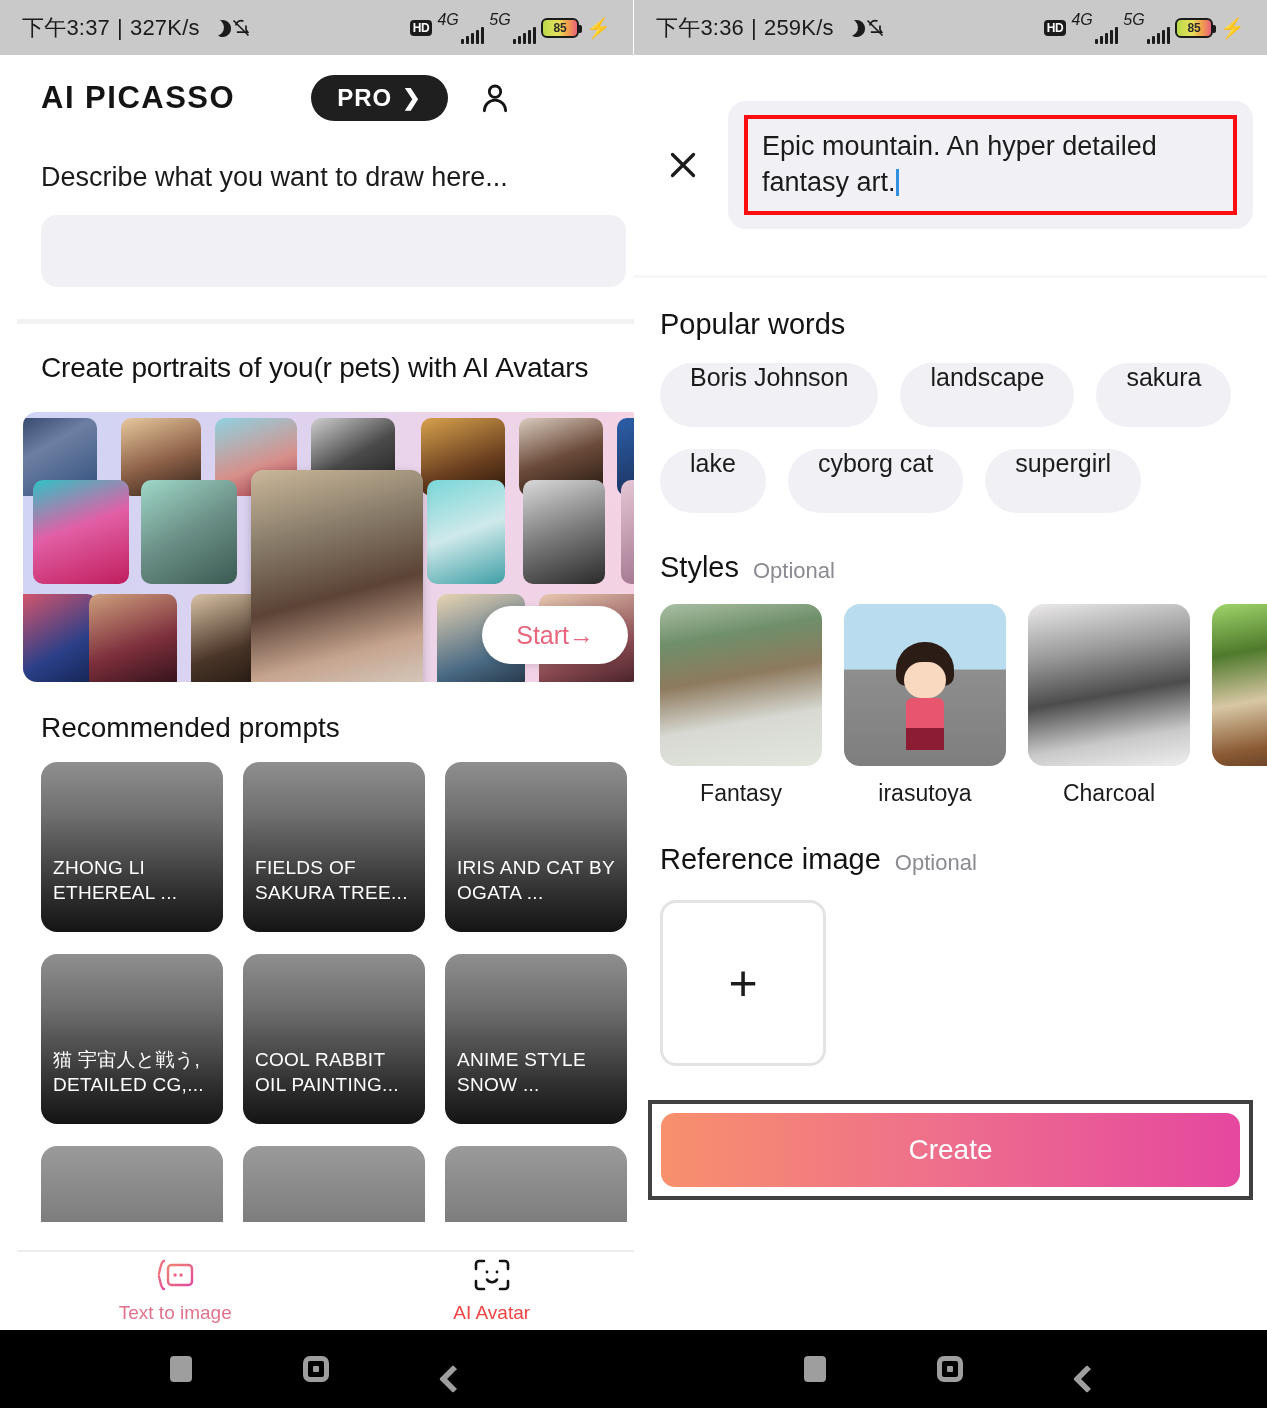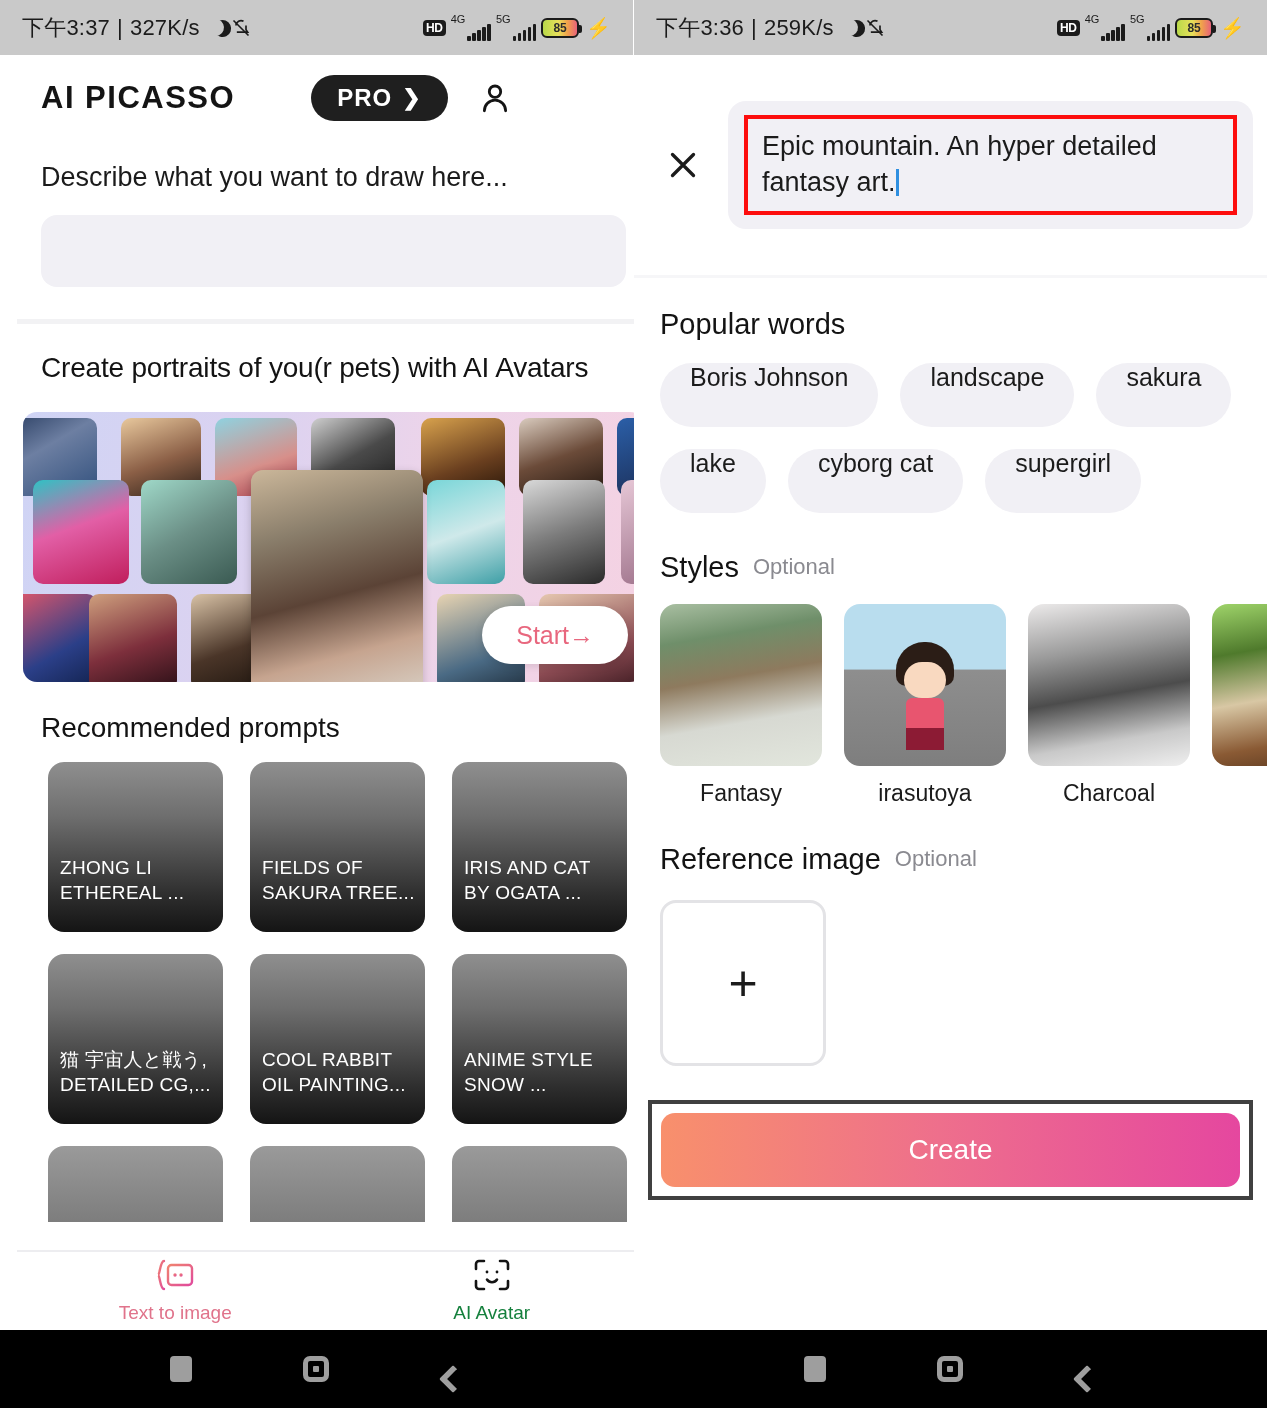--- a/index.html
+++ b/index.html
@@ -27,21 +27,21 @@
   .bell-off svg { width: 20px; height: 20px; display:block; }
   .hd-badge {
     background: #1b1b1b; color: #fff; font-size: 12px; font-weight: bold;
     border-radius: 4px; padding: 2px 3px; line-height: 1; letter-spacing: -.3px;
   }
   .sig { display:flex; align-items:flex-end; gap:1.5px; height:18px; }
   .sig i { display:block; width:3.5px; background:#1b1b1b; border-radius:1px; }
   .sig i:nth-child(1){height:5px;} .sig i:nth-child(2){height:8px;}
   .sig i:nth-child(3){height:11px;} .sig i:nth-child(4){height:14px;} .sig i:nth-child(5){height:17px;}
   .net-grp { display:flex; align-items:flex-end; gap:2px; }
-  .net-lbl { font-size:11px; color:#1b1b1b; line-height:1; margin-bottom:16px; }
+  .net-lbl { font-size:16px; color:#1b1b1b; line-height:1; margin-bottom:16px;font-style:italic; }
   .batt {
     position: relative; width: 38px; height: 20px; border: 2px solid #1b1b1b;
     border-radius: 6px; display:flex; align-items:center; justify-content:center;
     background: linear-gradient(90deg,#b9d94a 0%,#e8e05a 45%,#f0a24b 72%,#e8637a 100%);
   }
   .batt span { font-size: 12px; font-weight: bold; color: #2d2d2d; }
   .batt:after { content:''; position:absolute; right:-5px; top:5px; width:3px; height:8px; background:#1b1b1b; border-radius:0 2px 2px 0;}
   .bolt { font-size: 20px; color: #1b1b1b; margin-left: 2px; }
 
   
@@ -73,50 +73,49 @@
     position:absolute; right: 16px; bottom: 18px; background:#fff; border-radius: 36px;
     height: 58px; padding: 0 34px; display:flex; align-items:center; justify-content:center;
     color:#e8677e; font-size: 25px; box-shadow: 0 2px 8px rgba(0,0,0,.12);
   }
   .rec-title { font-size: 28px; color:#131313; padding: 30px 24px 0; }
   .cards-grid { padding: 18px 24px 0; display: grid; grid-template-columns: repeat(3, 182px); gap: 22px 20px; }
   .pcard {
     height: 170px; border-radius: 16px; position: relative;
     background: linear-gradient(180deg,#8f8f8f 0%, #6e6e6e 32%, #2e2e2e 78%, #141414 100%);
     overflow:hidden;
-    margin-left:7px;
   }
   .pcard-label {
     position:absolute; left: 12px; right: 10px; bottom: 26px; color:#fff;
     font-size: 19px; line-height: 1.35; letter-spacing:.3px;
   }
   .pcard.partial { height: 76px; background: linear-gradient(180deg,#9a9a9a 0%, #8a8a8a 55%, #7d7d7d 100%); border-radius: 16px 16px 0 0; }
 
   .bottom-nav {
     position:absolute; left:0; bottom:0; width:633px; height: 80px; background:#fff;
     border-top: 2px solid #ededf0; display:flex; align-items:center;
   }
   .nav-item { flex:1; display:flex; flex-direction:column; align-items:center; justify-content:center; gap:6px; }
   .nav-label { font-size: 19px; }
   .nav-label.active { color:#e0738b; }
-  .nav-label.inactive { color:#15803d; }
+  .nav-label.inactive { color:#ef4444; }
 
   
   .panel-right { position:absolute; left:634px; top:55px; width:633px; height:1275px; background:#fff; overflow:hidden; }
   .prompt-row { display:flex; align-items:center; padding: 46px 14px 0 26px; gap: 0; }
   .close-x { width: 46px; height: 46px; display:flex; align-items:center; justify-content:center; flex:0 0 46px; }
   .prompt-field-wrap { margin-left: 22px; flex:1; background:#f1f0f5; border-radius: 18px; padding: 14px 16px; }
   .prompt-field {
     border: 4px solid #fd0d0d; background:#f1f0f5; padding: 10px 14px;
     font-size: 27px; line-height: 1.33; color:#1b1b1b; min-height: 92px;
   }
   .caret { display:inline-block; width:3px; height:27px; background:#2f8fe0; vertical-align:-5px; }
   .hr-soft { margin-top: 46px; height: 3px; background:#f6f6f8; }
 
-  .blk-title { font-size: 29px; color:#131313; padding: 30px 26px 0; display:flex; align-items:center; gap: 14px; }
+  .blk-title { font-size: 29px; color:#131313; padding: 30px 26px 0; display:flex; align-items:flex-end; gap: 14px; }
   .blk-opt { font-size: 22px; color:#8a8a90; font-weight: normal; }
   .chips { display:flex; flex-wrap:wrap; gap: 22px; padding: 22px 0 0 26px; width: 680px; }
   .chip {
     background:#f1f0f5; border-radius: 32px; height: 64px; padding: 0 30px;
     display:flex; font-size: 25px; color:#1b1b1b; white-space: nowrap;
   }
   .styles-row { display:flex; gap: 22px; padding: 20px 0 0 26px; }
   .style-item { width: 162px; flex: 0 0 162px; }
   .style-thumb { width: 162px; height: 162px; border-radius: 16px; overflow:hidden; position:relative; }
   .style-name { text-align:center; font-size: 23px; color:#1b1b1b; margin-top: 14px; white-space:nowrap; }

